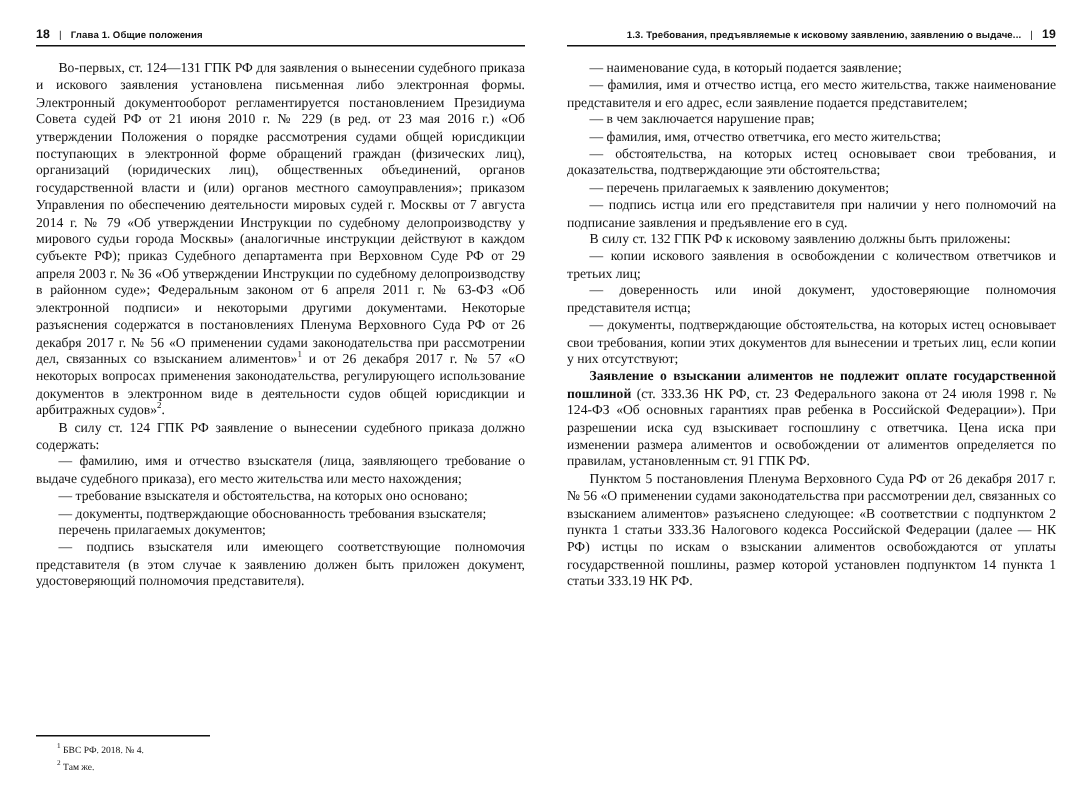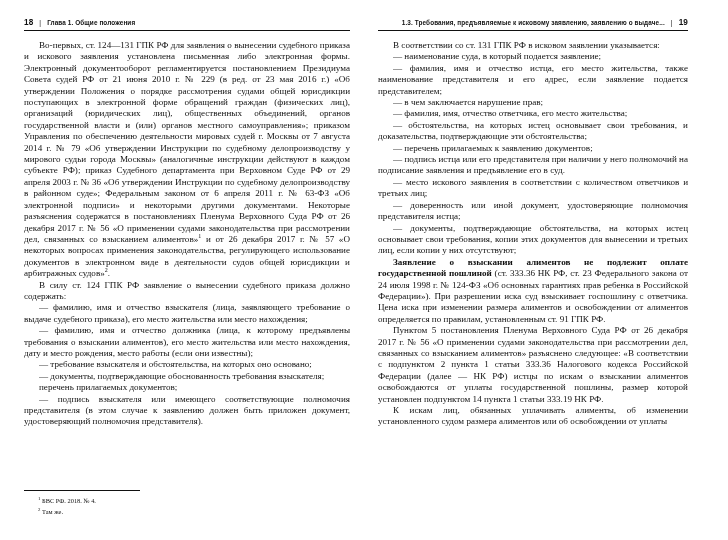--- a/index.html
+++ b/index.html
@@ -24,21 +24,21 @@
   }
 
   .page {
     position: relative;
     width: 364px;
     height: 540px;
     box-sizing: border-box;
   }
 
   .page-left  { padding: 18px 14px 10px 24px; }
-  .page-right { padding: 18px 40px 10px 14px; }
+  .page-right { padding: 18px 24px 10px 14px; }
 
   
   .runhead {
     display: flex;
     align-items: baseline;
     font-family: "Liberation Sans", "DejaVu Sans", sans-serif;
     font-size: 6.6px;
     font-weight: bold;
     letter-spacing: 0.1px;
     color: #111;
@@ -122,21 +122,20 @@
     <div class="runhead runhead-left">
       <span class="folio">18</span>
       <span class="rule-sep">|</span>
       <span class="runhead-title">Глава 1. Общие положения</span>
     </div>
 
     <div class="body">
       <p><span>Во-первых, ст. 124—131 ГПК РФ для заявления о вынесении судебного приказа и искового заявления установлена письменная либо электронная формы. Электронный документооборот регламентируется постановлением Президиума Совета судей РФ от 21 июня 2010 г. № 229 (в ред. от 23 мая 2016 г.) «Об утверждении Положения о порядке рассмотрения судами общей юрисдикции поступающих в электронной форме обращений граждан (физических лиц), организаций (юридических лиц), общественных объединений, органов государственной власти и (или) органов местного самоуправления»; приказом Управления по обеспечению деятельности мировых судей г. Москвы от 7 августа 2014 г. № 79 «Об утверждении Инструкции по судебному делопроизводству у мирового судьи города Москвы» (аналогичные инструкции действуют в каждом субъекте РФ); приказ Судебного департамента при Верховном Суде РФ от 29 апреля 2003 г. № 36 «Об утверждении Инструкции по судебному делопроизводству в районном суде»; Федеральным законом от 6 апреля 2011 г. № 63-ФЗ «Об электронной подписи» и некоторыми другими документами. Некоторые разъяснения содержатся в постановлениях Пленума Верховного Суда РФ от 26 декабря 2017 г. № 56 «О применении судами законодательства при рассмотрении дел, связанных со взысканием алиментов»</span><sup>1</sup> <span>и от 26 декабря 2017 г. № 57 «О некоторых вопросах применения законодательства, регулирующего использование документов в электронном виде в деятельности судов общей юрисдикции и арбитражных судов»</span><sup>2</sup>.</p>
       <p>В силу ст. 124 ГПК РФ заявление о вынесении судебного приказа должно содержать:</p>
       <p class="dash">— фамилию, имя и отчество взыскателя (лица, заявляющего требование о выдаче судебного приказа), его место жительства или место нахождения;</p>
-      <p class="dash">— фамилию, имя и отчество должника (лица, к которому предъявлены требования о взыскании алиментов), его место жительства или место нахождения, дату и место рождения, место работы (если они известны);</p>
       <p class="dash">— требование взыскателя и обстоятельства, на которых оно основано;</p>
       <p class="dash">— документы, подтверждающие обоснованность требования взыскателя;</p>
       <p class="dash">перечень прилагаемых документов;</p>
       <p class="dash">— подпись взыскателя или имеющего соответствующие полномочия представителя (в этом случае к заявлению должен быть приложен документ, удостоверяющий полномочия представителя).</p>
     </div>
 
     <div class="footnotes">
       <div class="fn-rule"></div>
       <p><sup>1</sup> <span>БВС РФ. 2018. № 4.</span></p>
       <p><sup>2</sup> <span>Там же.</span></p>
@@ -145,30 +144,29 @@
 
   <div class="page page-right">
 
     <div class="runhead runhead-right">
       <span class="runhead-title">1.3. Требования, предъявляемые к исковому заявлению, заявлению о выдаче...</span>
       <span class="rule-sep">|</span>
       <span class="folio">19</span>
     </div>
 
     <div class="body">
-      <p>В соответствии со ст. 131 ГПК РФ в исковом заявлении указывается:</p>
       <p class="dash">— наименование суда, в который подается заявление;</p>
       <p class="dash">— фамилия, имя и отчество истца, его место жительства, также наименование представителя и его адрес, если заявление подается представителем;</p>
       <p class="dash">— в чем заключается нарушение прав;</p>
       <p class="dash">— фамилия, имя, отчество ответчика, его место жительства;</p>
       <p class="dash">— обстоятельства, на которых истец основывает свои требования, и доказательства, подтверждающие эти обстоятельства;</p>
       <p class="dash">— перечень прилагаемых к заявлению документов;</p>
       <p class="dash">— подпись истца или его представителя при наличии у него полномочий на подписание заявления и предъявление его в суд.</p>
-      <p class="dash">— место искового заявления в соответствии с количеством ответчиков и третьих лиц;</p>
+      <p>В силу ст. 132 ГПК РФ к исковому заявлению должны быть приложены:</p>
+      <p class="dash">— копии искового заявления в освобождении с количеством ответчиков и третьих лиц;</p>
       <p class="dash">— доверенность или иной документ, удостоверяющие полномочия представителя истца;</p>
       <p class="dash">— документы, подтверждающие обстоятельства, на которых истец основывает свои требования, копии этих документов для вынесении и третьих лиц, если копии у них отсутствуют;</p>
       <p><b>Заявление о взыскании алиментов не подлежит оплате государственной пошлиной</b><span> (ст. 333.36 НК РФ, ст. 23 Федерального закона от 24 июля 1998 г. № 124-ФЗ «Об основных гарантиях прав ребенка в Российской Федерации»). При разрешении иска суд взыскивает госпошлину с ответчика. Цена иска при изменении размера алиментов и освобождении от алиментов определяется по правилам, установленным ст. 91 ГПК РФ.</span></p>
       <p>Пунктом 5 постановления Пленума Верховного Суда РФ от 26 декабря 2017 г. № 56 «О применении судами законодательства при рассмотрении дел, связанных со взысканием алиментов» разъяснено следующее: «В соответствии с подпунктом 2 пункта 1 статьи 333.36 Налогового кодекса Российской Федерации (далее — НК РФ) истцы по искам о взыскании алиментов освобождаются от уплаты государственной пошлины, размер которой установлен подпунктом 14 пункта 1 статьи 333.19 НК РФ.</p>
-      <p>К искам лиц, обязанных уплачивать алименты, об изменении установленного судом размера алиментов или об освобождении от уплаты</p>
     </div>
   </div>
 
 </div>
 
 </body></html>

